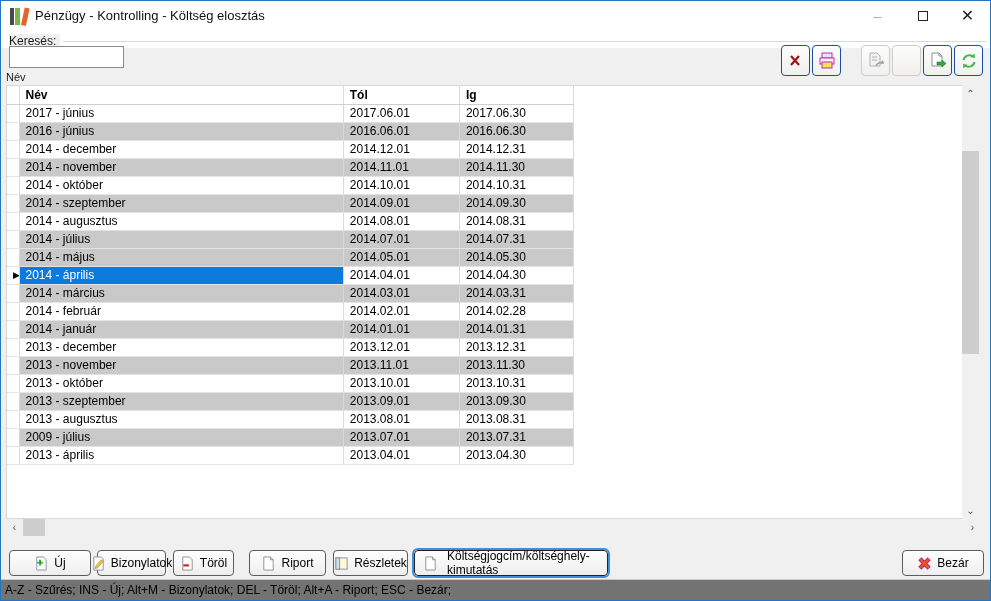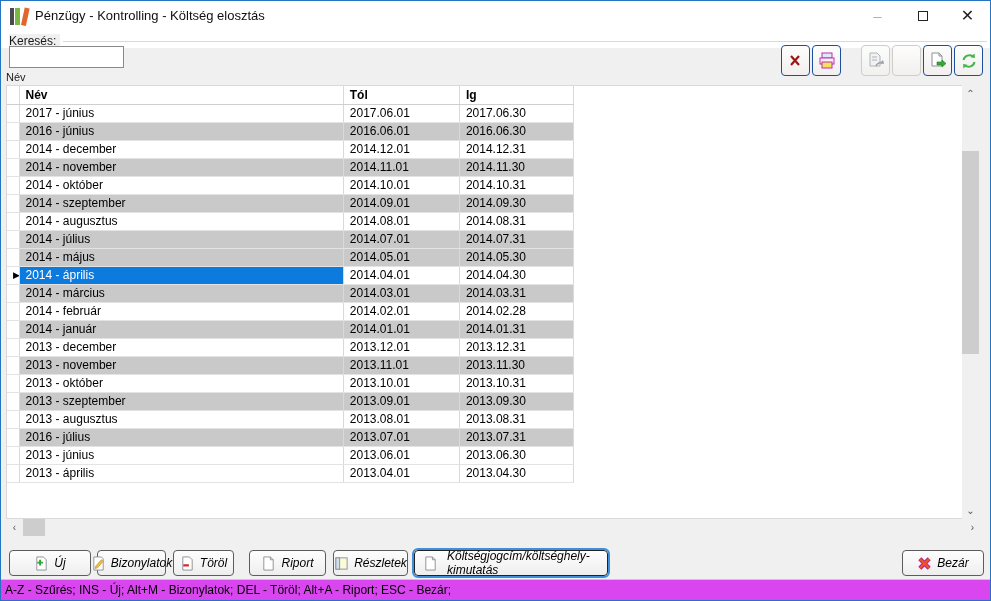--- a/index.html
+++ b/index.html
@@ -58,34 +58,34 @@
   .vscroll .up { top:0; }
   .vscroll .down { bottom:0; }
   .vscroll .thumb { position:absolute; left:0; top:66px; width:17px; height:203px; background:#cdcdcd; }
   .hscroll { position:absolute; left:5px; top:518px; width:975px; height:17px; background:#f0f0f0; }
   .hscroll .arrow { position:absolute; top:0; width:17px; height:17px; display:flex; align-items:center; justify-content:center; font-size:10px; color:#555; }
   .hscroll .left { left:0; }
   .hscroll .right { right:0; }
   .hscroll .thumb { position:absolute; left:17px; top:0; width:22px; height:17px; background:#cdcdcd; }
 
   
-  .footer { position:absolute; left:0; top:546px; width:100%; height:30px;font-style:italic; }
+  .footer { position:absolute; left:0; top:546px; width:100%; height:30px; }
   .fbtn { position:absolute; top:3px; height:26px; border:1px solid #5c5c5c; border-radius:4px; background:linear-gradient(#fefefe,#eeeeee); display:flex; align-items:center; justify-content:center; font-size:12px; color:#000; gap:5px; padding:0 8px; }
   .fbtn svg { width:15px; height:15px; flex:none; }
   .fbtn.focused { border:1px solid #222; outline:2px solid #3d8fdb; outline-offset:0px;gap:9px; }
   .btn-uj { left:8px; width:82px; }
   .btn-biz { left:96px; width:69px; }
   .btn-torol { left:172px; width:61px; }
   .btn-riport { left:248px; width:77px; }
   .btn-reszletek { left:332px; width:75px; }
   .btn-kimutatas { left:413px; width:194px; }
   .btn-bezar { left:901px; width:82px; }
 
   
-  .statusbar { position:absolute; left:0px; top:578px; width:989px; height:21px; background:#d946ef; border-top:1px solid #c9c9c9; display:flex; align-items:center; padding-left:4px; font-size:12px; color:#000; }
+  .statusbar { position:absolute; left:0px; top:578px; width:989px; height:21px; background:#737373; border-top:1px solid #c9c9c9; display:flex; align-items:center; padding-left:4px; font-size:12px; color:#000; }
 </style>
 </head>
 <body>
 
 <div class="window">
 
   <div class="titlebar">
     <div class="app-icon">
         <i class="b1"></i>
         <i class="b2"></i>
@@ -263,29 +263,23 @@
             <td>2013.09.30</td>
           </tr>
           <tr>
             <td class="gutter-cell"></td>
             <td class="name-cell">2013 - augusztus</td>
             <td>2013.08.01</td>
             <td>2013.08.31</td>
           </tr>
           <tr class="stripe">
             <td class="gutter-cell"></td>
-            <td class="name-cell">2016 - július</td>
+            <td class="name-cell">2009 - július</td>
             <td>2013.07.01</td>
             <td>2013.07.31</td>
-          </tr>
-          <tr>
-            <td class="gutter-cell"></td>
-            <td class="name-cell">2013 - június</td>
-            <td>2013.06.01</td>
-            <td>2013.06.30</td>
           </tr>
           <tr>
             <td class="gutter-cell"></td>
             <td class="name-cell">2013 - április</td>
             <td>2013.04.01</td>
             <td>2013.04.30</td>
           </tr>
         </tbody>
     </table>
   </div>

